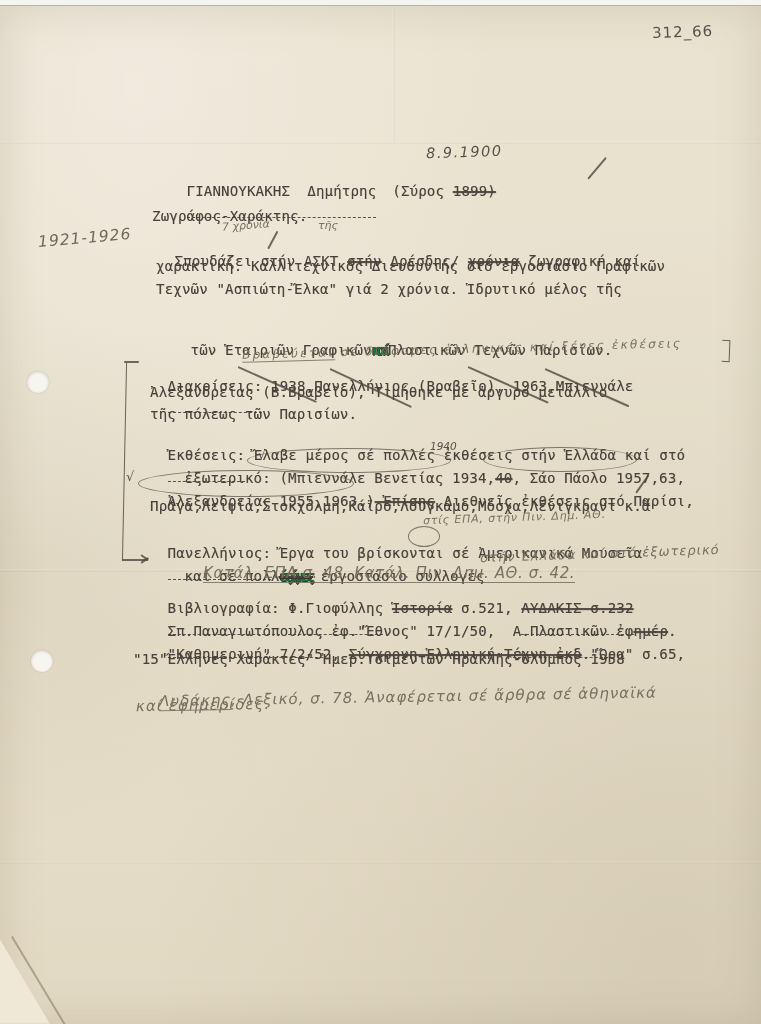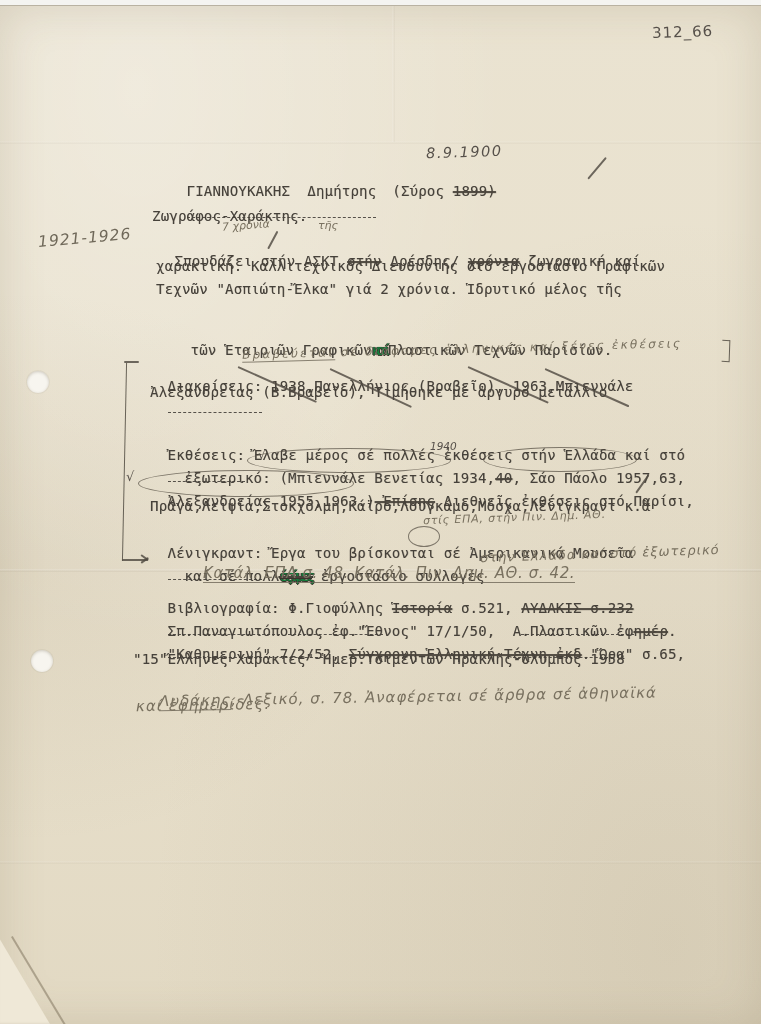--- a/index.html
+++ b/index.html
@@ -82,20 +82,21 @@
     <span>τῶν Ἑταιριῶν Γραφικῶν</span><span class="blot">καί</span><span>Πλαστικῶν Τεχνῶν Παρισίων.</span>
   </div>
 
   <div class="hw" style="left:242px;top:343px;font-size:12px;letter-spacing:2.2px;transform:rotate(-1.5deg);"><span class="hw-u">Βραβεύεται</span><span> σέ διάφορες ἑλληνικές καί ξένες ἐκθέσεις</span></div>
   <div class="vline" style="left:722px;top:340px;height:20px;border-right:1.8px solid rgba(81,75,66,.85);border-left:none;width:7px;border-top:1.8px solid rgba(81,75,66,.85);border-bottom:1.8px solid rgba(81,75,66,.85);transform:rotate(2deg);"></div>
 
   <div class="t" style="left:133px;top:361px;">
     <span class="u-dash">Διακρίσεις:</span><span> 1938,Πανελλήνιος (Βραβεῖο), 1963,Μπιεννάλε</span>
   </div>
   <div class="t" style="left:150px;top:384px;">Ἀλεξανδρείας (Β.Βραβεῖο), Τιμήθηκε μέ ἀργυρό μετάλλιο</div>
+  <div class="t" style="left:150px;top:406px;">τῆς πόλεως τῶν Παρισίων.</div>
   <div class="mark" style="left:238px;top:366px;width:86px;transform:rotate(24deg);"></div>
   <div class="mark" style="left:330px;top:368px;width:90px;transform:rotate(25deg);"></div>
   <div class="mark" style="left:468px;top:366px;width:88px;transform:rotate(24deg);"></div>
   <div class="mark" style="left:545px;top:368px;width:92px;transform:rotate(24deg);"></div>
 
   <div class="vline" style="left:124px;top:363px;height:198px;transform:rotate(1.2deg);"></div>
   <div class="mark" style="left:124px;top:361px;width:15px;"></div>
   <div class="mark" style="left:122px;top:559px;width:26px;"></div>
   <div class="mark" style="left:141px;top:554px;width:9px;transform:rotate(35deg);"></div>
   <div class="mark" style="left:141px;top:562px;width:9px;transform:rotate(-35deg);"></div>
@@ -113,21 +114,21 @@
   <div class="t" style="left:150px;top:498px;">Πράγα,Λειψία,Στοκχόλμη,Κάϊρο,Λουγκάμο,Μόσχα,Λένιγκραντ κ.ἄ</div>
   <div class="hw pen" style="left:258px;top:449px;font-size:12px;">√</div>
   <div class="hw pen" style="left:126px;top:470px;font-size:13px;">√</div>
   <div class="oval" style="left:247px;top:448px;width:202px;height:23px;"></div>
   <div class="oval" style="left:483px;top:447px;width:152px;height:23px;"></div>
   <div class="oval" style="left:138px;top:470px;width:214px;height:25px;"></div>
   <div class="mark" style="left:636px;top:492px;width:22px;transform:rotate(-55deg);"></div>
   <div class="hw" style="left:423px;top:512px;font-size:11px;transform:rotate(-2deg);letter-spacing:.8px;">στίς ΕΠΑ, στήν Πιν. Δημ. ΑΘ.</div>
 
   <div class="t" style="left:133px;top:528px;">
-    <span class="u-dash">Λένιγκραντ:</span><span> Ἔργα του βρίσκονται </span><span>σέ</span><span> Ἀμερικανικά Μουσεῖα</span>
+    <span class="u-dash">Πανελλήνιος:</span><span> Ἔργα του βρίσκονται </span><span>σέ</span><span> Ἀμερικανικά Μουσεῖα</span>
   </div>
   <div class="oval" style="left:408px;top:526px;width:30px;height:19px;"></div>
   <div class="t" style="left:150px;top:551px;">
     <span>καί σέ πολλ</span><span class="blot strike">έςύμες</span><span> ἐργοστάσιο συλλογές</span>
   </div>
   <div class="hw" style="left:480px;top:547px;font-size:13px;letter-spacing:1px;transform:rotate(-2deg);">στήν Ἑλλάδα καί στό ἐξωτερικό</div>
   <div class="hw" style="left:203px;top:565px;font-size:15px;letter-spacing:.6px;"><span class="hw-u">Κατάλ. ΕΠΑ σ. 48. Κατάλ. Πιν. Δημ. ΑΘ. σ. 42.</span></div>
 
   <div class="t" style="left:133px;top:583px;">
     <span class="u-dash">Βιβλιογραφία:</span><span> </span><span class="u-dash">Φ.Γιοφύλλης</span><span> </span><span class="strike">Ἱστορία</span><span> σ.521, </span><span class="strike u-dash">ΛΥΔΑΚΙΣ σ.232</span>

